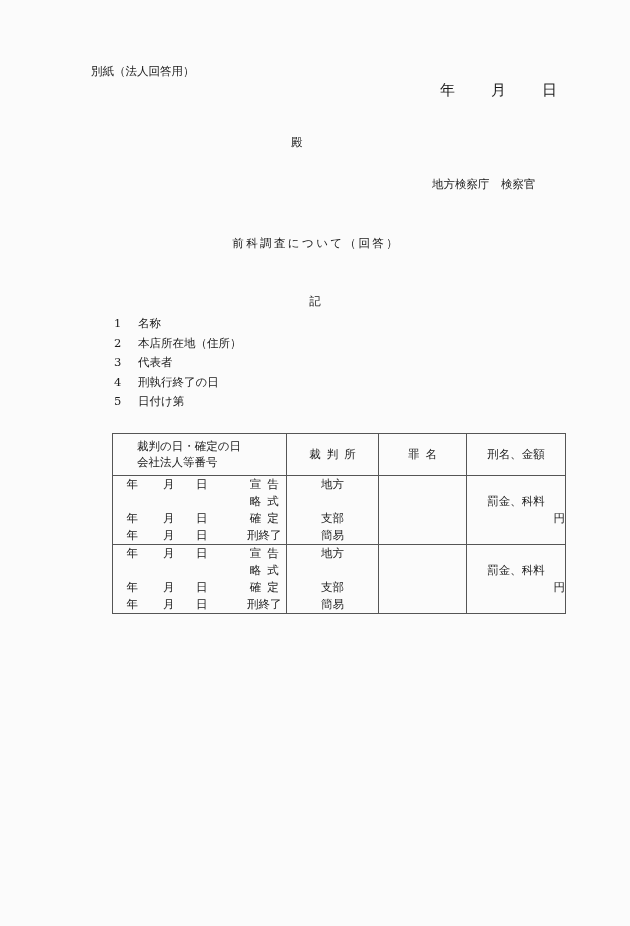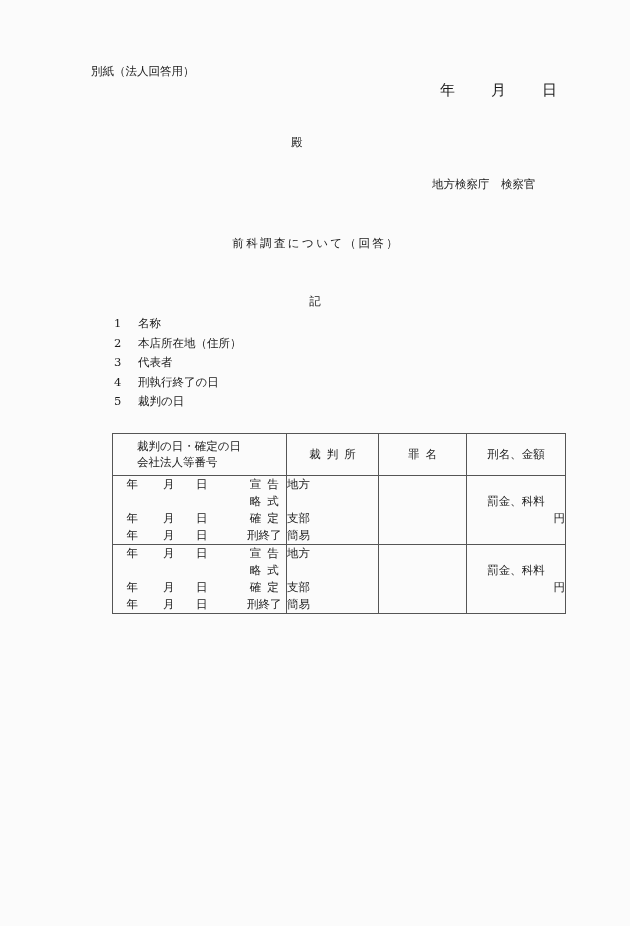--- a/index.html
+++ b/index.html
@@ -125,21 +125,21 @@
   .date-line { display: flex; }
   .date-line > span { display: inline-block; text-align: center; }
   .d-year  { width: 44px; }
   .d-month { width: 40px; }
   .d-day   { width: 36px; }
   .d-tag   { width: 50px; text-align: center; margin-left: 25px; }
   .d-tag.sp { letter-spacing: 6px; text-indent: 6px; }
 
   
   .court-cell { padding: 9px 14px 9px 0; }
-  .court-grid { line-height: 17px; text-align: left; }
+  .court-grid { line-height: 17px; text-align: center; }
   .court-grid .cl { display: block; }
   .court-grid .blank { display: block; visibility: hidden; }
 
   
   .pen-cell { padding: 0 10px; }
   .pen-grid { line-height: 17px; }
   .pen-grid .pl1 { display: block; text-align: center; }
   .pen-grid .pl2 { display: block; text-align: right; }
 
   .crime-cell { }
@@ -180,21 +180,21 @@
     <div class="item-row">
       <span class="item-num">3</span>
       <span class="item-label">代表者</span>
     </div>
     <div class="item-row">
       <span class="item-num">4</span>
       <span class="item-label">刑執行終了の日</span>
     </div>
     <div class="item-row">
       <span class="item-num">5</span>
-      <span class="item-label">裁判の日</span>
+      <span class="item-label">日付け第</span>
     </div>
   </div>
 
 
   <table id="record-table">
     <colgroup>
       <col class="col-date">
         <col class="col-court">
         <col class="col-crime">
         <col class="col-pen">

